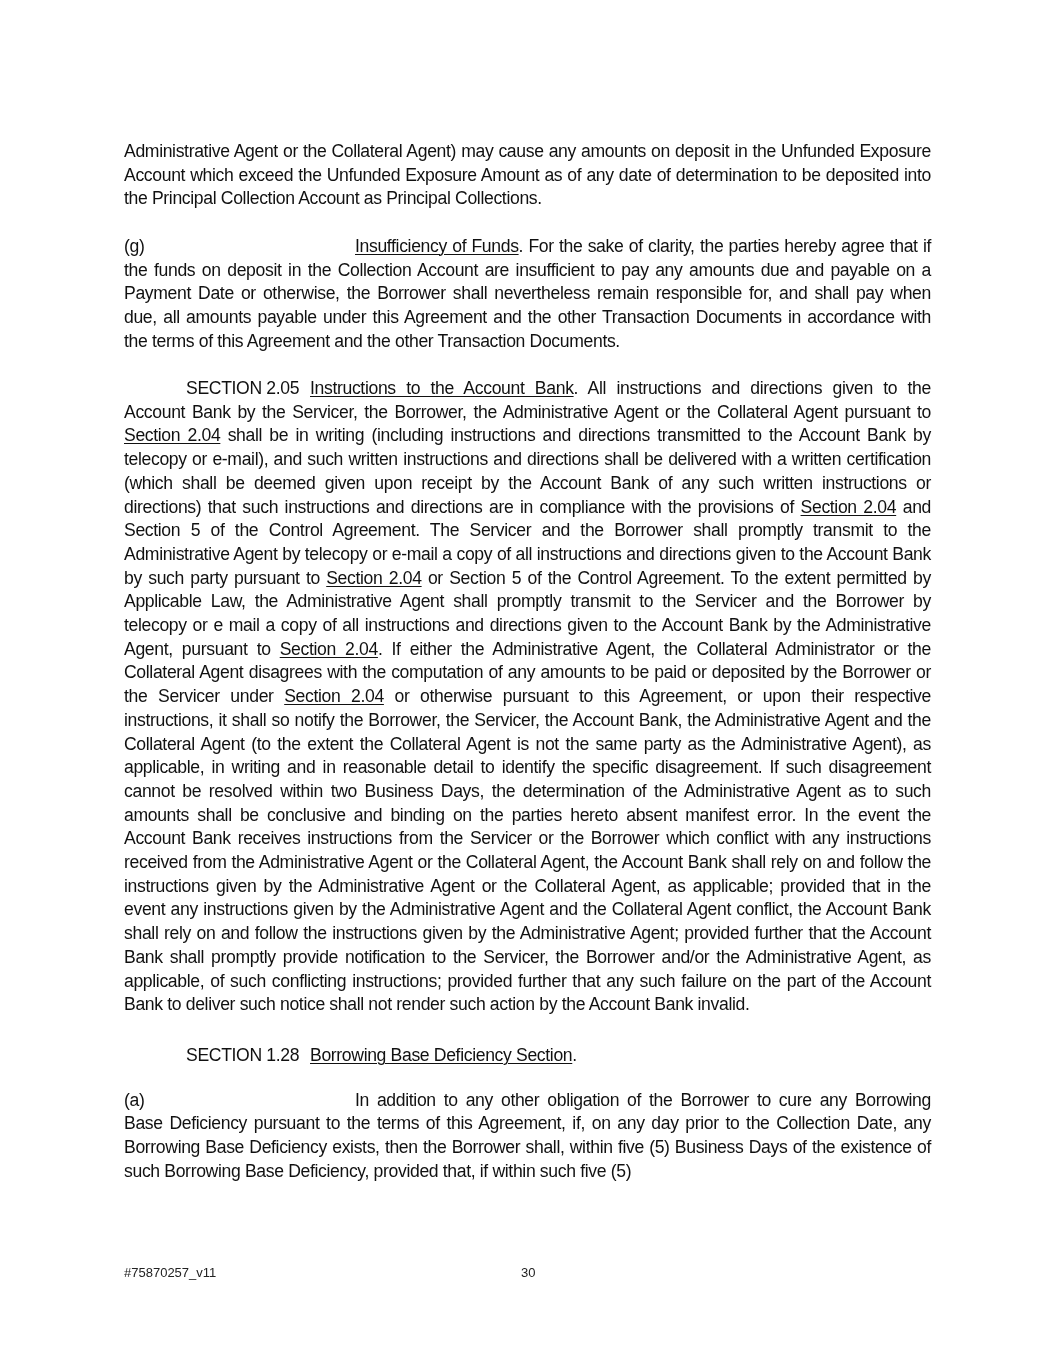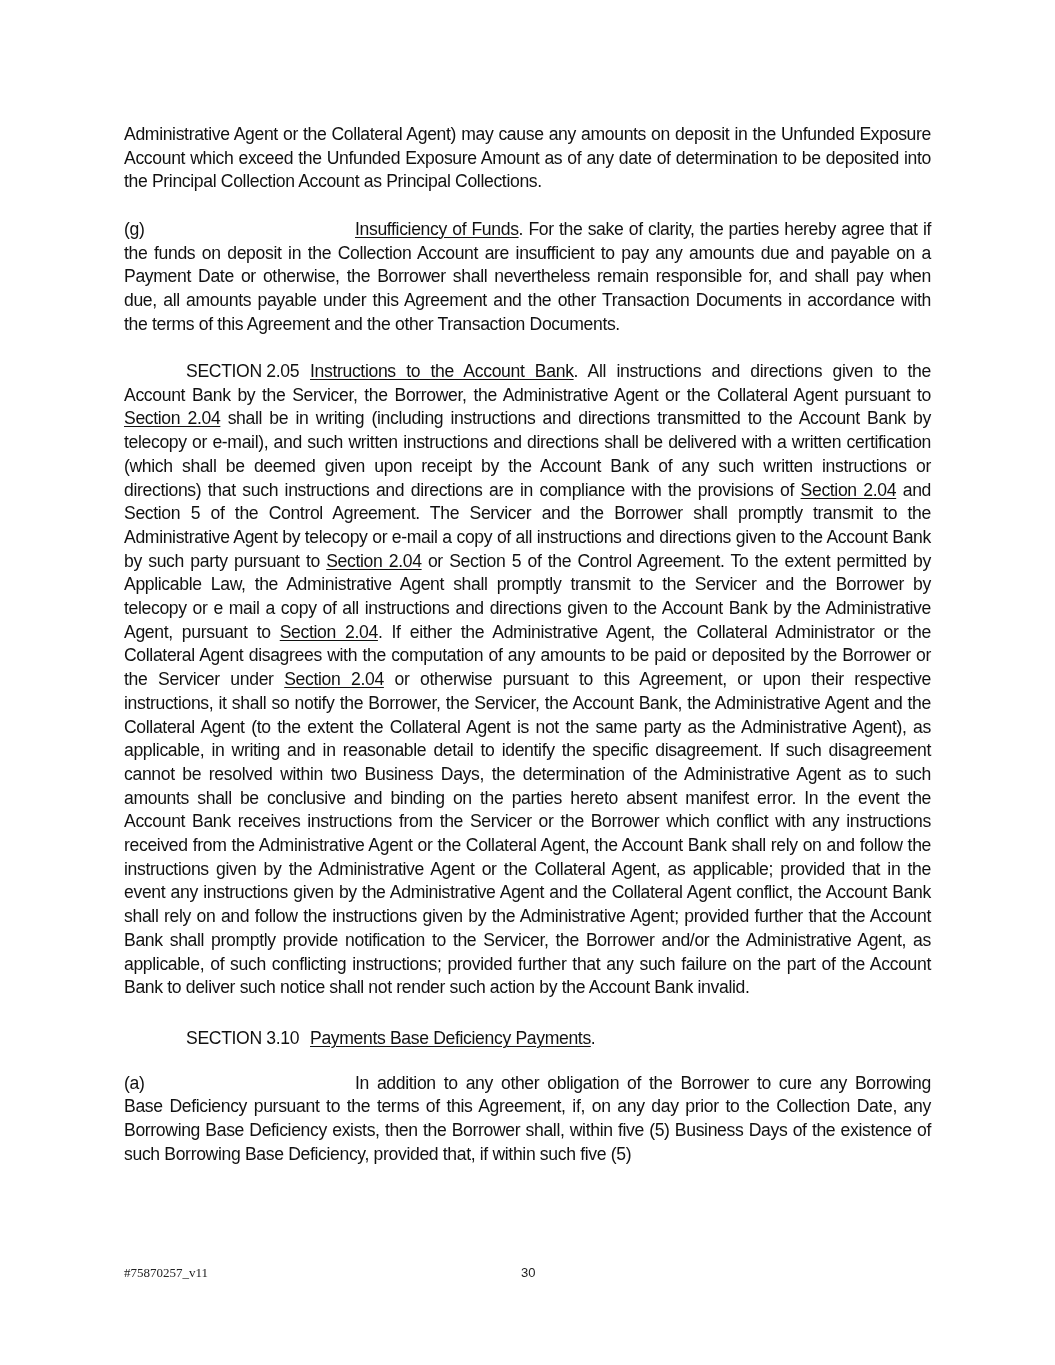--- a/index.html
+++ b/index.html
@@ -1,18 +1,18 @@
 <!DOCTYPE html>
 <html><head>
   <meta charset="utf-8">
   <style>
     html, body { margin: 0; padding: 0; background: #ffffff; }
     body { width: 1055px; height: 1365px; position: relative; overflow: hidden; }
     .page {
-      position: absolute; left: 124px; top: 123px; width: 807px;
+      position: absolute; left: 124px; top: 140px; width: 807px;
       font-family: "Liberation Sans", sans-serif;
       font-size: 17.6px; line-height: 23.7px; color: #111111;
       letter-spacing: -0.35px;
     }
     .para { margin: 0 0 23.7px 0; text-align: justify; text-align-last: left; }
     .para.no-gap { margin-bottom: 27px; }
     .u { text-decoration: underline; text-underline-offset: 2px; text-decoration-thickness: 1px; }
     .ind-g { display: inline-block; width: 187px; text-align: right; }
     .gap-g { display: inline-block; width: 44px; }
     .sec-num { display: inline-block; padding-left: 62px; width: 186px; box-sizing: border-box; }
@@ -26,20 +26,20 @@
 <body>
 
 <div class="page">
 
   <p class="para">Administrative Agent or the Collateral Agent) may cause any amounts on deposit in the Unfunded Exposure Account which exceed the Unfunded Exposure Amount as of any date of determination to be deposited into the Principal Collection Account as Principal Collections.</p>
 
   <p class="para"><span class="ind-g">(g)</span><span class="gap-g"></span><span class="u">Insufficiency of Funds</span><span>.  For the sake of clarity, the parties hereby agree that if the funds on deposit in the Collection Account are insufficient to pay any amounts due and payable on a Payment Date or otherwise, the Borrower shall nevertheless remain responsible for, and shall pay when due, all amounts payable under this Agreement and the other Transaction Documents in accordance with the terms of this Agreement and the other Transaction Documents.</span></p>
 
   <p class="para no-gap"><span class="sec-num">SECTION 2.05</span><span class="u">Instructions to the Account Bank</span><span>.  All instructions and directions given to the Account Bank by the Servicer, the Borrower, the Administrative Agent or the Collateral Agent pursuant to </span><span class="u">Section 2.04</span><span> shall be in writing (including instructions and directions transmitted to the Account Bank by telecopy or e-mail), and such written instructions and directions shall be delivered with a written certification (which shall be deemed given upon receipt by the Account Bank of any such written instructions or directions) that such instructions and directions are in compliance with the provisions of </span><span class="u">Section 2.04</span><span> and Section 5 of the Control Agreement.  The Servicer and the Borrower shall promptly transmit to the Administrative Agent by telecopy or e-mail a copy of all instructions and directions given to the Account Bank by such party pursuant to </span><span class="u">Section 2.04</span><span> or Section 5 of the Control Agreement.  To the extent permitted by Applicable Law, the Administrative Agent shall promptly transmit to the Servicer and the Borrower by telecopy or e mail a copy of all instructions and directions given to the Account Bank by the Administrative Agent, pursuant to </span><span class="u">Section 2.04</span><span>.  If either the Administrative Agent, the Collateral Administrator or the Collateral Agent disagrees with the computation of any amounts to be paid or deposited by the Borrower or the Servicer under </span><span class="u">Section 2.04</span><span> or otherwise pursuant to this Agreement, or upon their respective instructions, it shall so notify the Borrower, the Servicer, the Account Bank, the Administrative Agent and the Collateral Agent (to the extent the Collateral Agent is not the same party as the Administrative Agent), as applicable, in writing and in reasonable detail to identify the specific disagreement.  If such disagreement cannot be resolved within two Business Days, the determination of the Administrative Agent as to such amounts shall be conclusive and binding on the parties hereto absent manifest error.  In the event the Account Bank receives instructions from the Servicer or the Borrower which conflict with any instructions received from the Administrative Agent or the Collateral Agent, the Account Bank shall rely on and follow the instructions given by the Administrative Agent or the Collateral Agent, as applicable; provided that in the event any instructions given by the Administrative Agent and the Collateral Agent conflict, the Account Bank shall rely on and follow the instructions given by the Administrative Agent; provided further that the Account Bank shall promptly provide notification to the Servicer, the Borrower and/or the Administrative Agent, as applicable, of such conflicting instructions; provided further that any such failure on the part of the Account Bank to deliver such notice shall not render such action by the Account Bank invalid.</span></p>
 
-  <p class="para heading"><span class="sec-num">SECTION 3.10</span><span class="u">Payments Base Deficiency Payments</span><span>.</span></p>
+  <p class="para heading"><span class="sec-num">SECTION 1.28</span><span class="u">Borrowing Base Deficiency Section</span><span>.</span></p>
 
   <p class="para"><span class="ind-g">(a)</span><span class="gap-g"></span><span>In addition to any other obligation of the Borrower to cure any Borrowing Base Deficiency pursuant to the terms of this Agreement, if, on any day prior to the Collection Date, any Borrowing Base Deficiency exists, then the Borrower shall, within five (5) Business Days of the existence of such Borrowing Base Deficiency, provided that, if within such five (5)</span></p>
 
 </div>
 
-<div class="footer" style="left:124px;font-family:Liberation Serif, serif;">#75870257_v11</div>
+<div class="footer" style="left:124px;">#75870257_v11</div>
 <div class="footer" style="left:521px;">30</div>
 
 </body></html>

